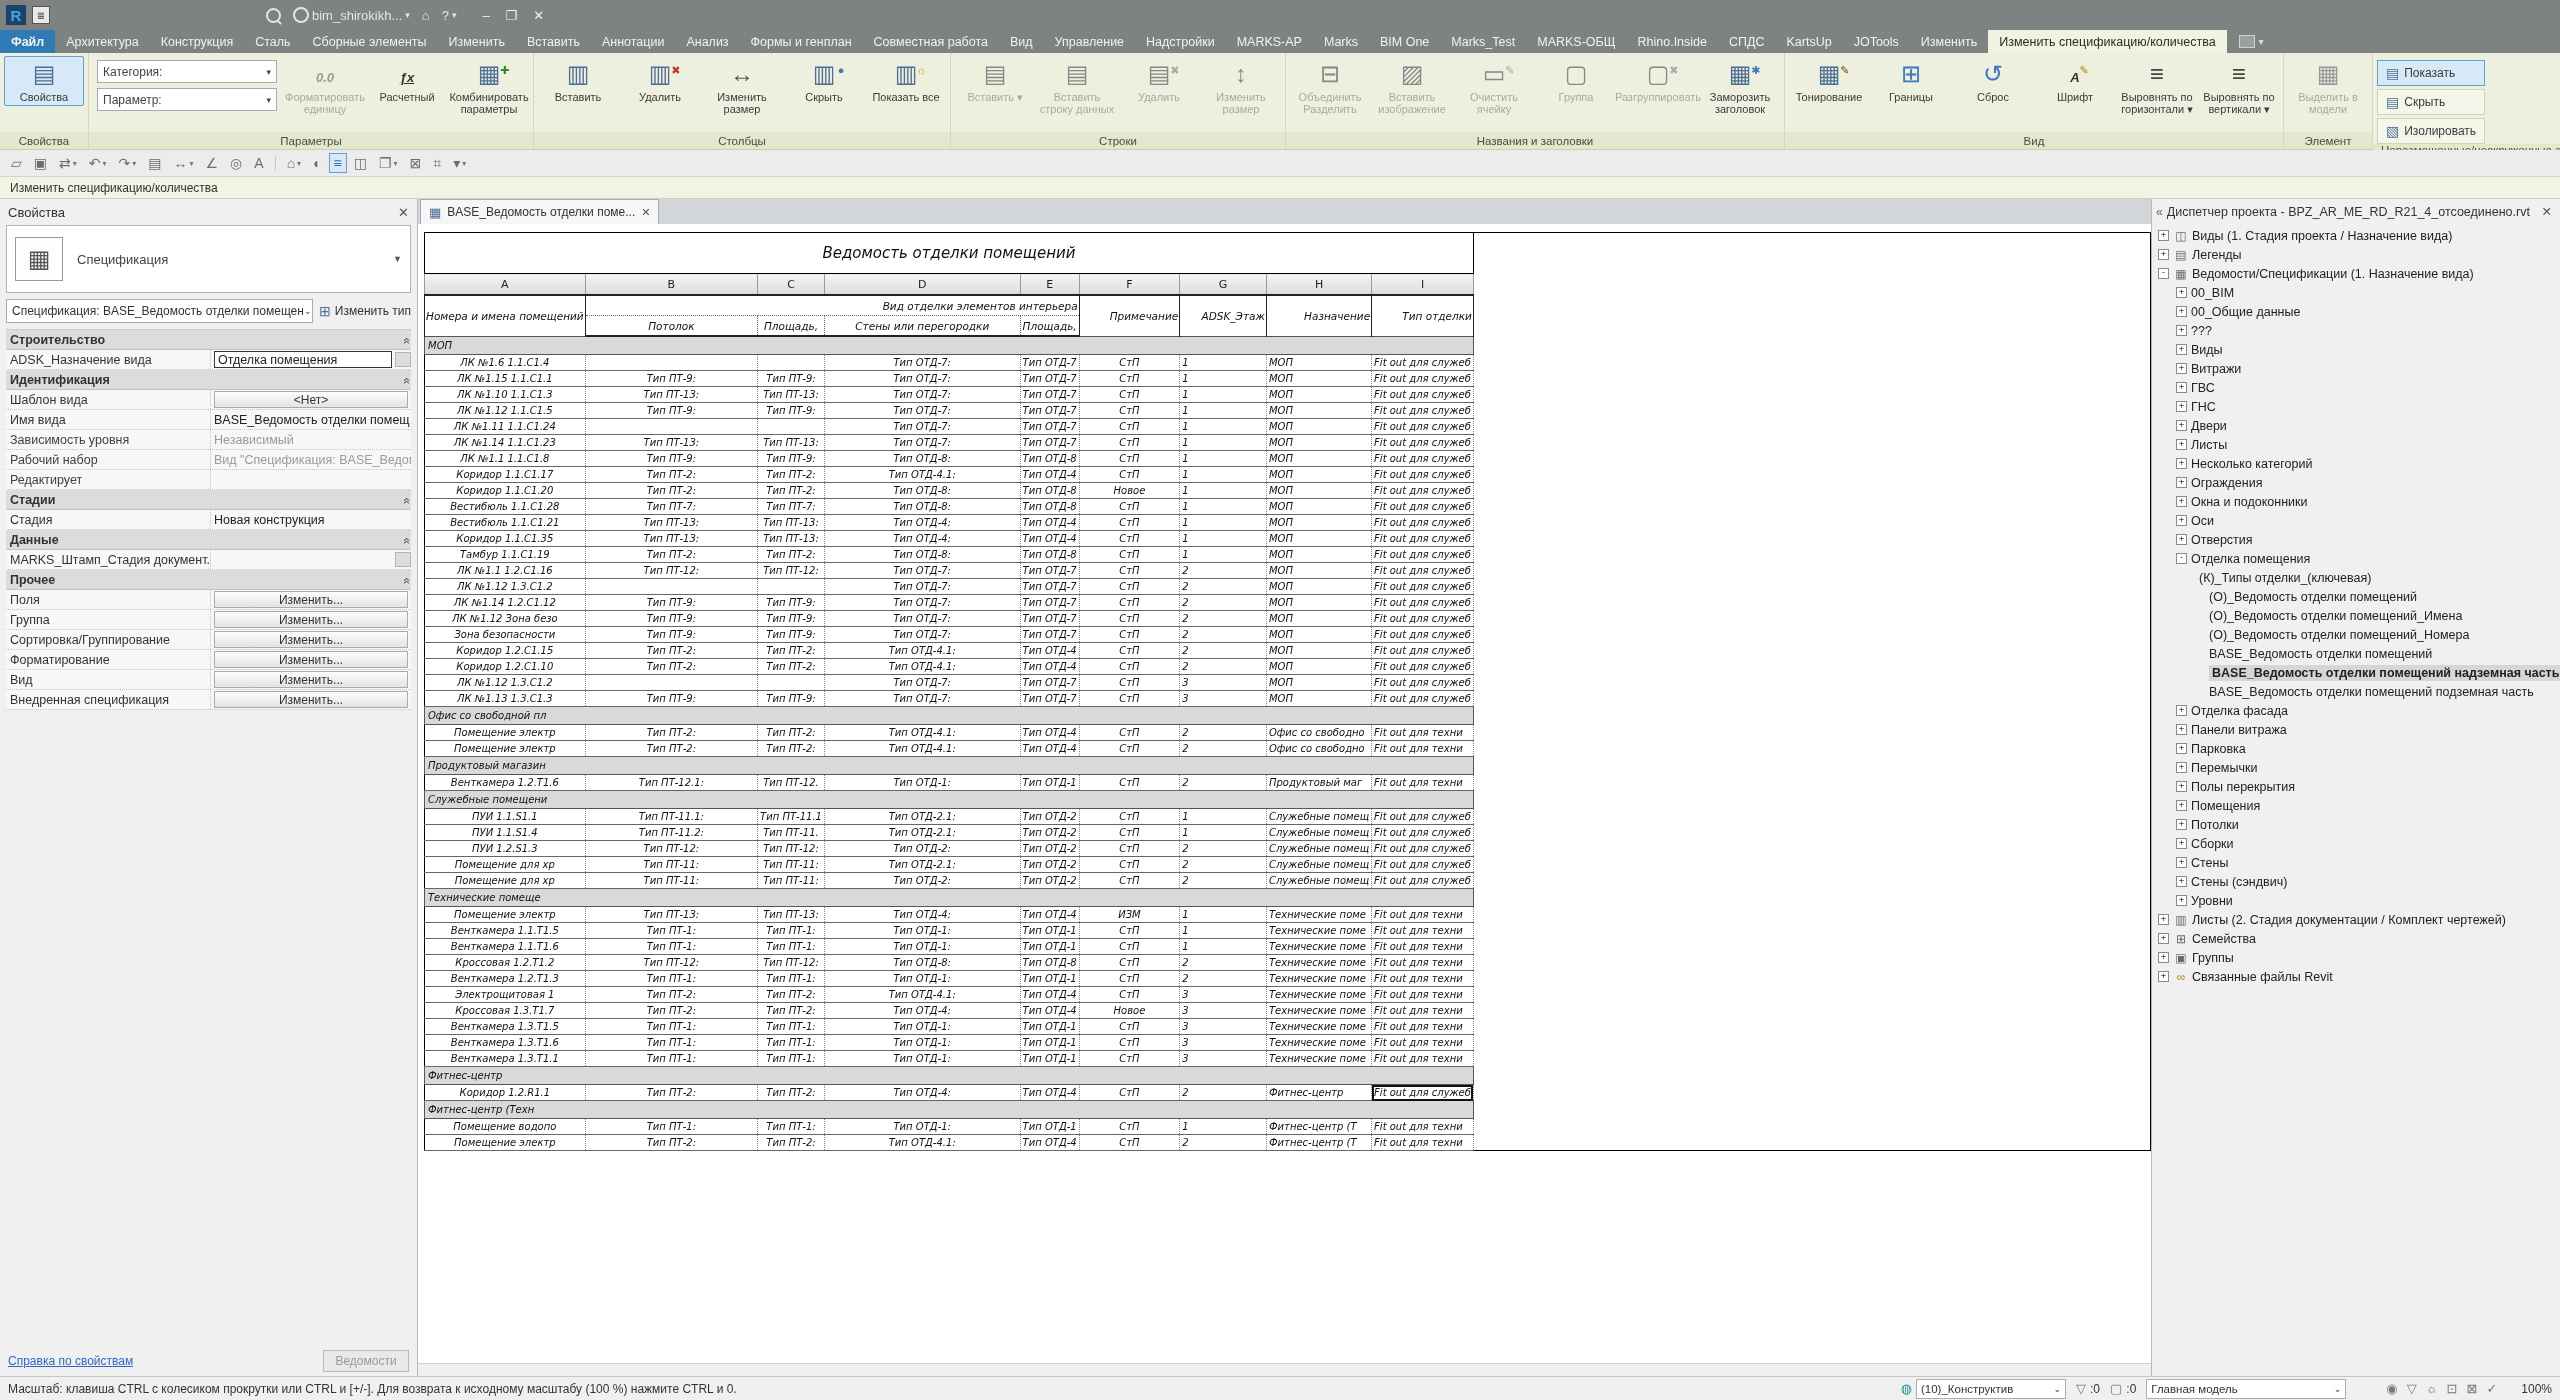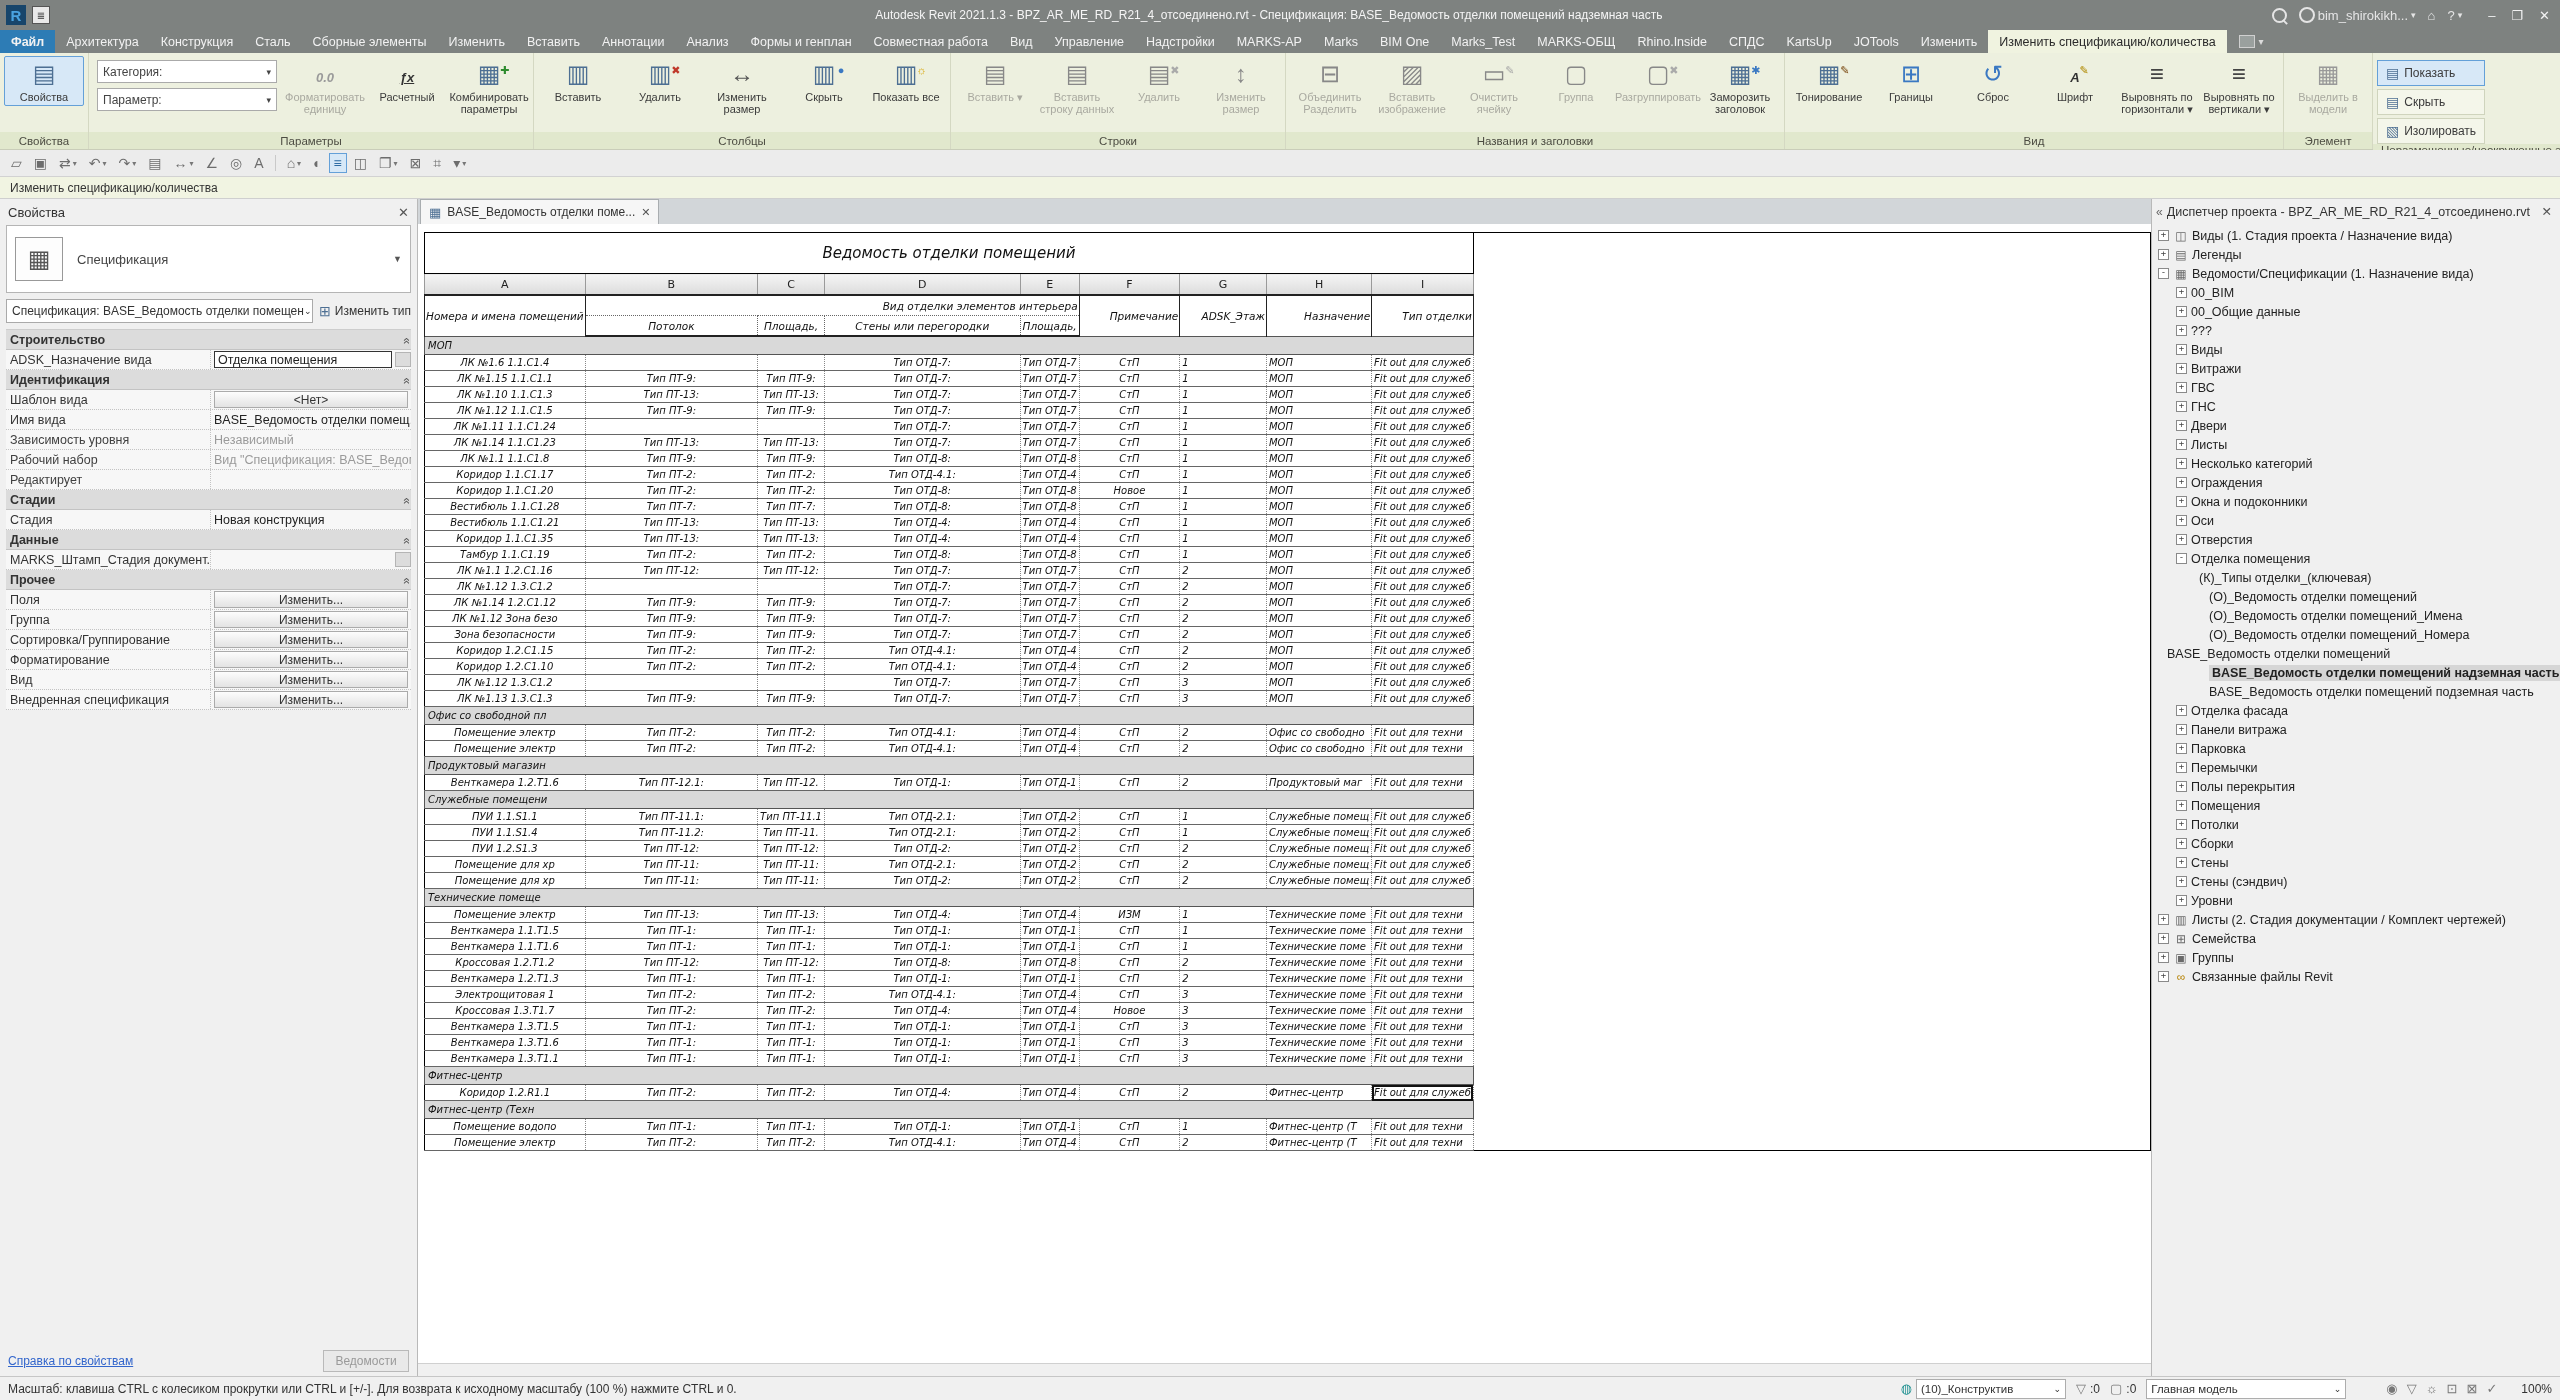--- a/index.html
+++ b/index.html
@@ -133,21 +133,20 @@
 </head>
 <body>
 
 <div id="app">
 
   <div class="titlebar">
     <div class="tb-left">
       <div class="rlogo">R</div>
       <div class="doc-ic">≣</div>
     </div>
-    <div class="tb-title">Autodesk Revit 2021.1.3 - BPZ_AR_ME_RD_R21_4_отсоединено.rvt - Спецификация: BASE_Ведомость отделки помещений надземная часть</div>
     <div class="tb-right">
       <span class="tb-ic">
           <span class="srch"></span>
         </span>
       <span class="tb-ic">
           <span class="person"></span>
         <span>bim_shirokikh...</span>
         <span class="caret">▾</span>
         </span>
       <span class="tb-ic">⌂</span>
@@ -1216,21 +1215,21 @@
             <span class="tlabel">(О)_Ведомость отделки помещений</span>
           </div>
           <div class="titem" style="padding-left: 42px;">
             <span class="texp none"></span>
             <span class="tlabel">(О)_Ведомость отделки помещений_Имена</span>
           </div>
           <div class="titem" style="padding-left: 42px;">
             <span class="texp none"></span>
             <span class="tlabel">(О)_Ведомость отделки помещений_Номера</span>
           </div>
-          <div class="titem" style="">
+          <div class="titem" style="padding-left: 42px;">
             <span class="texp none"></span>
             <span class="tlabel">BASE_Ведомость отделки помещений</span>
           </div>
           <div class="titem sel" style="padding-left: 42px;">
             <span class="texp none"></span>
             <span class="tlabel">BASE_Ведомость отделки помещений надземная часть</span>
           </div>
           <div class="titem" style="padding-left: 42px;">
             <span class="texp none"></span>
             <span class="tlabel">BASE_Ведомость отделки помещений подземная часть</span>

